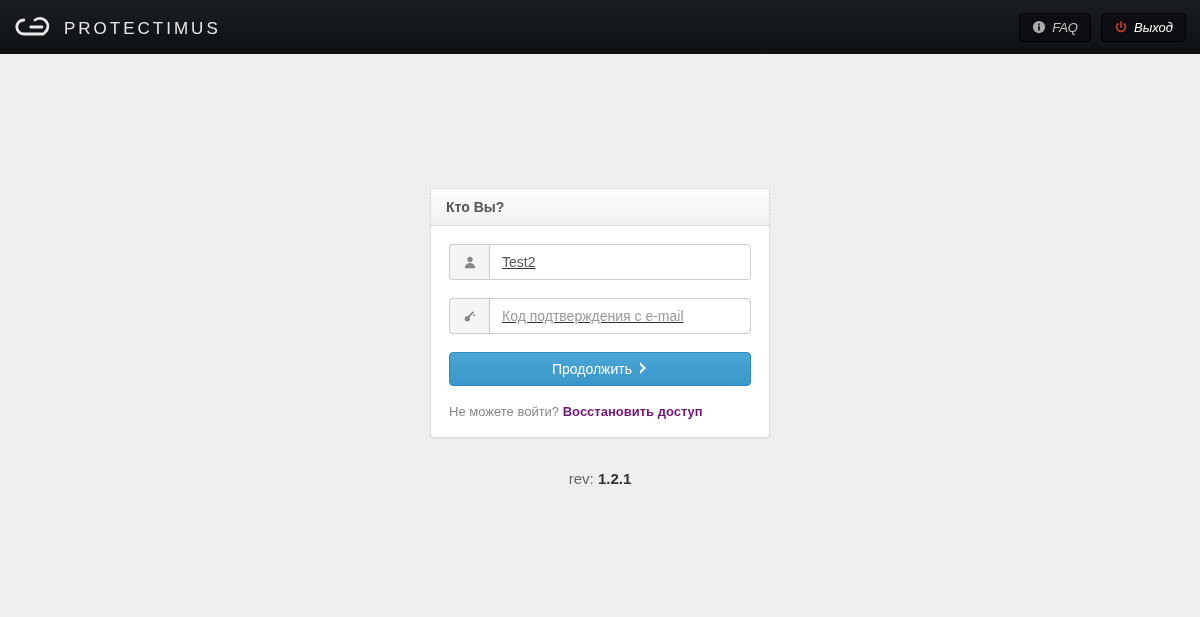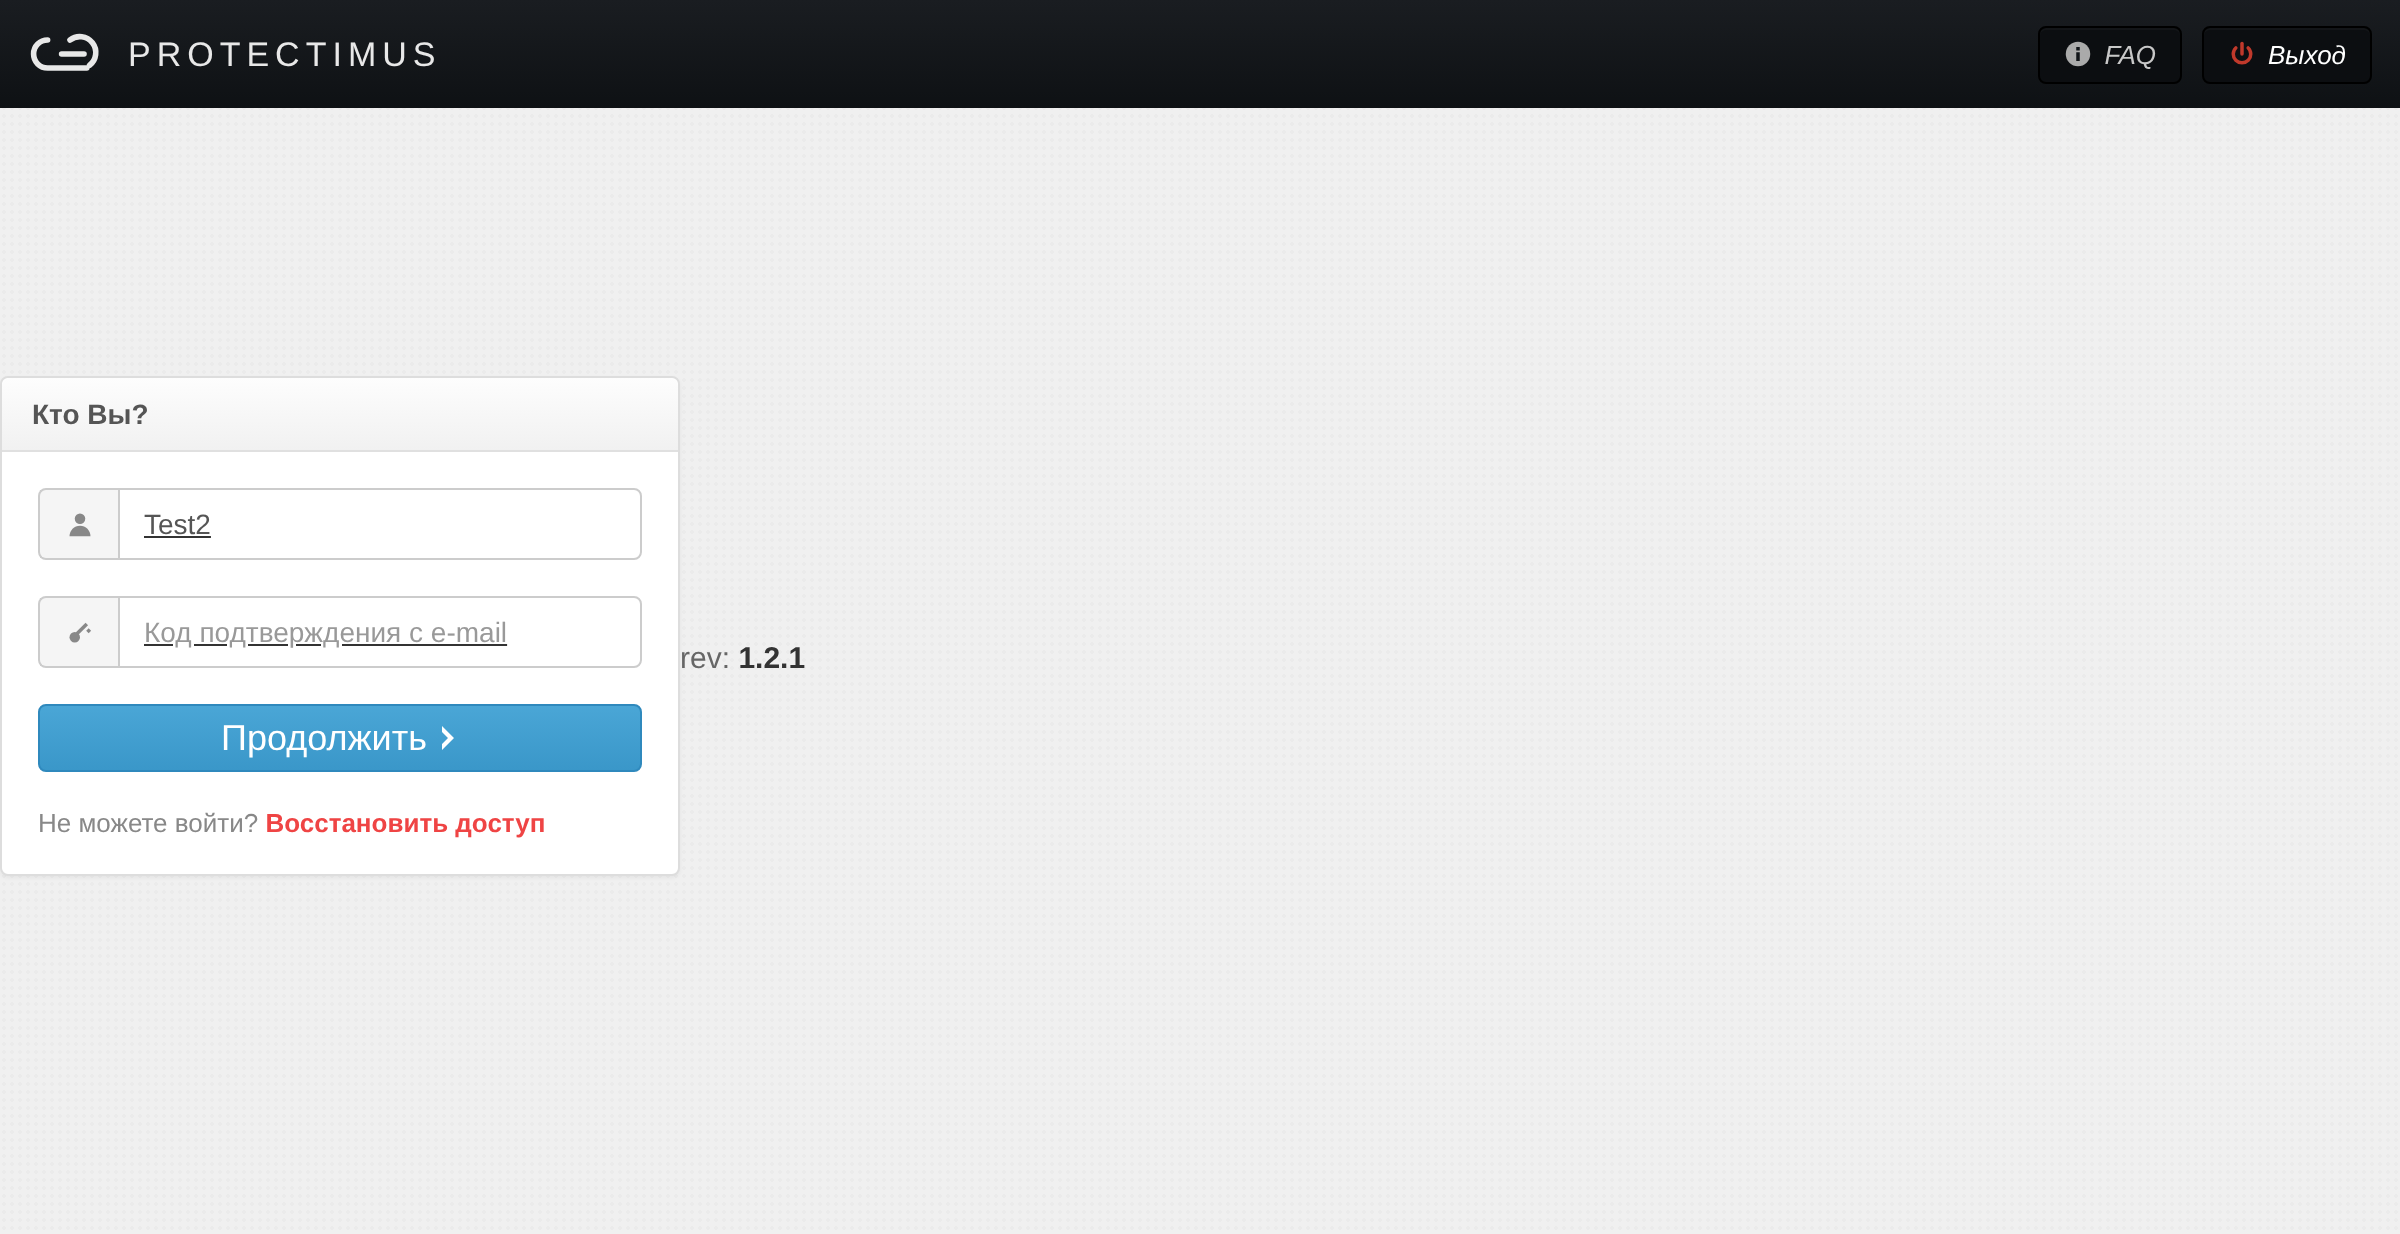--- a/index.html
+++ b/index.html
@@ -64,21 +64,21 @@
     border-top: 4px solid #888;
     margin-left: 4px;
   }
   .nav-btn .icon { width: 14px; height: 14px; display: inline-block; }
   .logout-icon { color: #c0392b; }
   .logout-btn span.txt { color: #ffffff; }
 
   
   .page {
     display: flex;
-    flex-direction: row;
+    flex-direction: column;
     align-items: center;
     padding-top: 134px;
   }
   .panel {
     width: 340px;
     background: #fff;
     border: 1px solid #ddd;
     border-radius: 4px;
     box-shadow: 0 1px 2px rgba(0,0,0,0.05);
   }
@@ -125,33 +125,33 @@
   .btn-primary {
     display: flex;
     align-items: center;
     justify-content: center;
     gap: 6px;
     width: 100%;
     height: 34px;
     background: linear-gradient(#4aa6d6, #3a97c9);
     border: 1px solid #2f89bd;
     color: #fff;
-    font-size: 18px;
+    font-size: 14px;
     border-radius: 4px;
     cursor: pointer;
     margin-bottom: 18px;
   }
   .btn-primary svg { width: 10px; height: 12px; }
 
   .recover-row {
     color: #888;
     font-size: 13px;
   }
   .recover-row a {
-    color: #ef4444;
+    color: #701a75;
     font-weight: bold;
     text-decoration: none;
   }
 
   .rev {
     margin-top: 32px;
     color: #666;
     font-size: 15px;
   }
   .rev strong { color: #333; }

